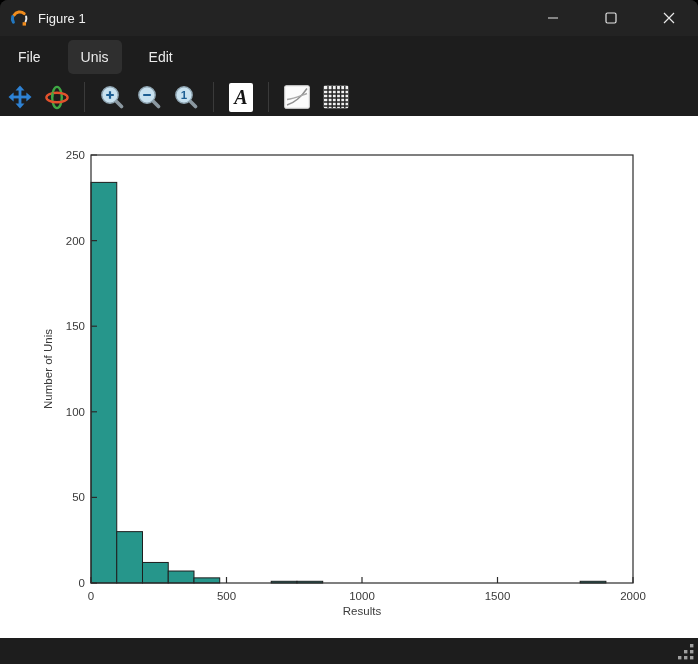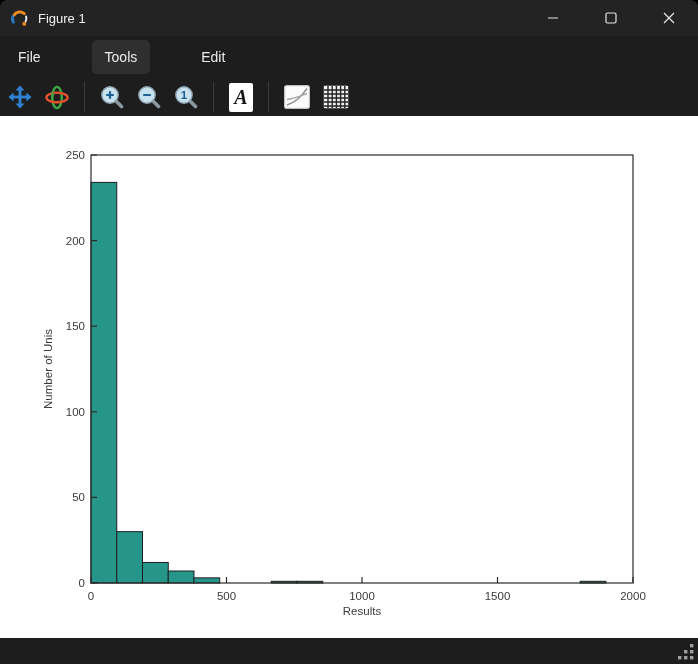--- a/index.html
+++ b/index.html
@@ -7,21 +7,21 @@
   .window{width:698px;height:664px;background:#1d1d1d;border-radius:8px 8px 0 0;overflow:hidden;
           display:flex;flex-direction:column;}
   
   .titlebar{height:36px;background:#232323;display:flex;align-items:center;flex:none;}
   .logo{margin-left:10px;display:flex;align-items:center;}
   .title{color:#f0f0f0;font-size:13px;margin-left:9px;}
   .controls{margin-left:auto;display:flex;height:100%;}
   .ctrl{width:58px;height:36px;background:transparent;border:none;display:flex;
         align-items:center;justify-content:center;padding:0;cursor:default;}
   
-  .menubar{height:42px;display:flex;align-items:center;padding-left:5px;flex:none;background:#1d1d1d;gap:24px;}
+  .menubar{height:42px;display:flex;align-items:center;padding-left:5px;flex:none;background:#1d1d1d;}
   .menu-item{color:#ebebeb;font-size:14px;padding:9px 13px;border-radius:5px;margin-right:14px;cursor:default;}
   .menu-item.active{background:#2f2f2f;}
   
   .toolbar{height:38px;display:flex;align-items:center;padding-left:8px;gap:13px;flex:none;background:#1d1d1d;}
   .tool{background:none;border:none;padding:0;margin:0;display:flex;align-items:center;justify-content:center;cursor:default;}
   .sep{width:1px;height:30px;background:#3a3a3a;margin:0 2px;}
   .a-box{width:24px;height:29px;background:#ffffff;border-radius:2px;color:#141414;
          font-family:"Liberation Serif",serif;font-style:italic;font-weight:700;font-size:20px;
          display:flex;align-items:center;justify-content:center;line-height:1;}
   
@@ -64,21 +64,21 @@
       <button class="ctrl">
         <svg width="12" height="12" viewBox="0 0 12 12">
           <path d="M1 1 L11 11 M11 1 L1 11" stroke="#e8e8e8" stroke-width="1.2"></path>
         </svg>
       </button>
     </div>
   </div>
 
   <div class="menubar">
     <div class="menu-item">File</div>
-    <div class="menu-item active">Tools</div>
+    <div class="menu-item active">Unis</div>
     <div class="menu-item">Edit</div>
   </div>
 
   <div class="toolbar">
     <button class="tool">
       <svg width="24" height="24" viewBox="0 0 24 24">
         <g fill="#2e82d4">
           <polygon points="12,0.5 7.5,5.6 16.5,5.6"></polygon>
           <polygon points="12,23.5 7.5,18.4 16.5,18.4"></polygon>
           <polygon points="0.5,12 5.6,7.5 5.6,16.5"></polygon>

